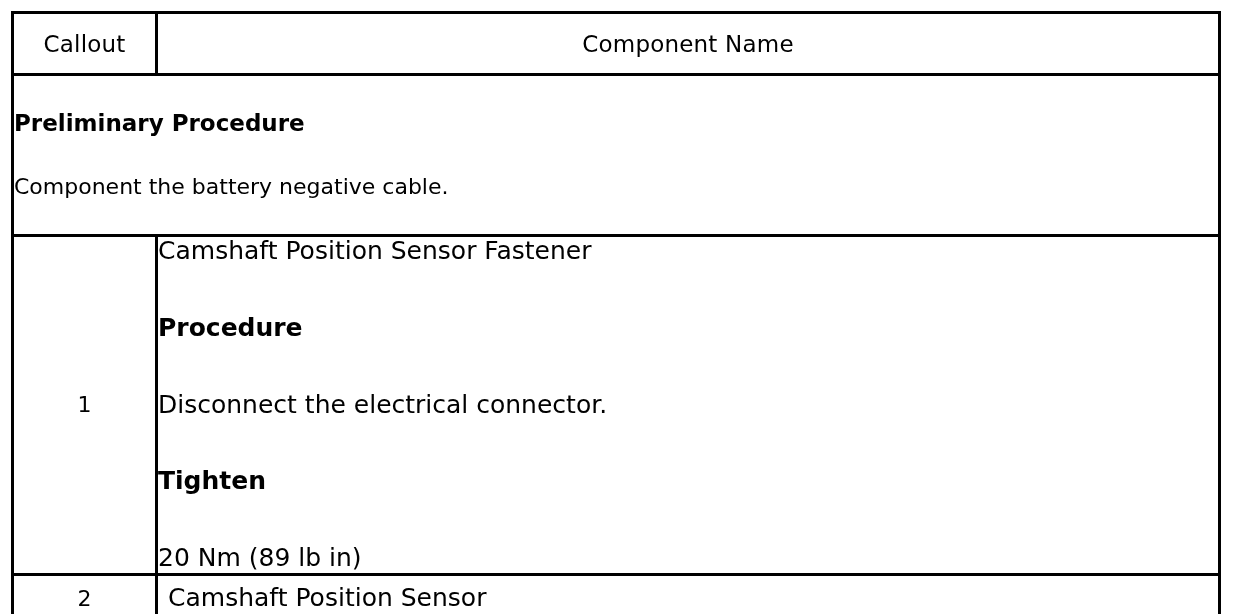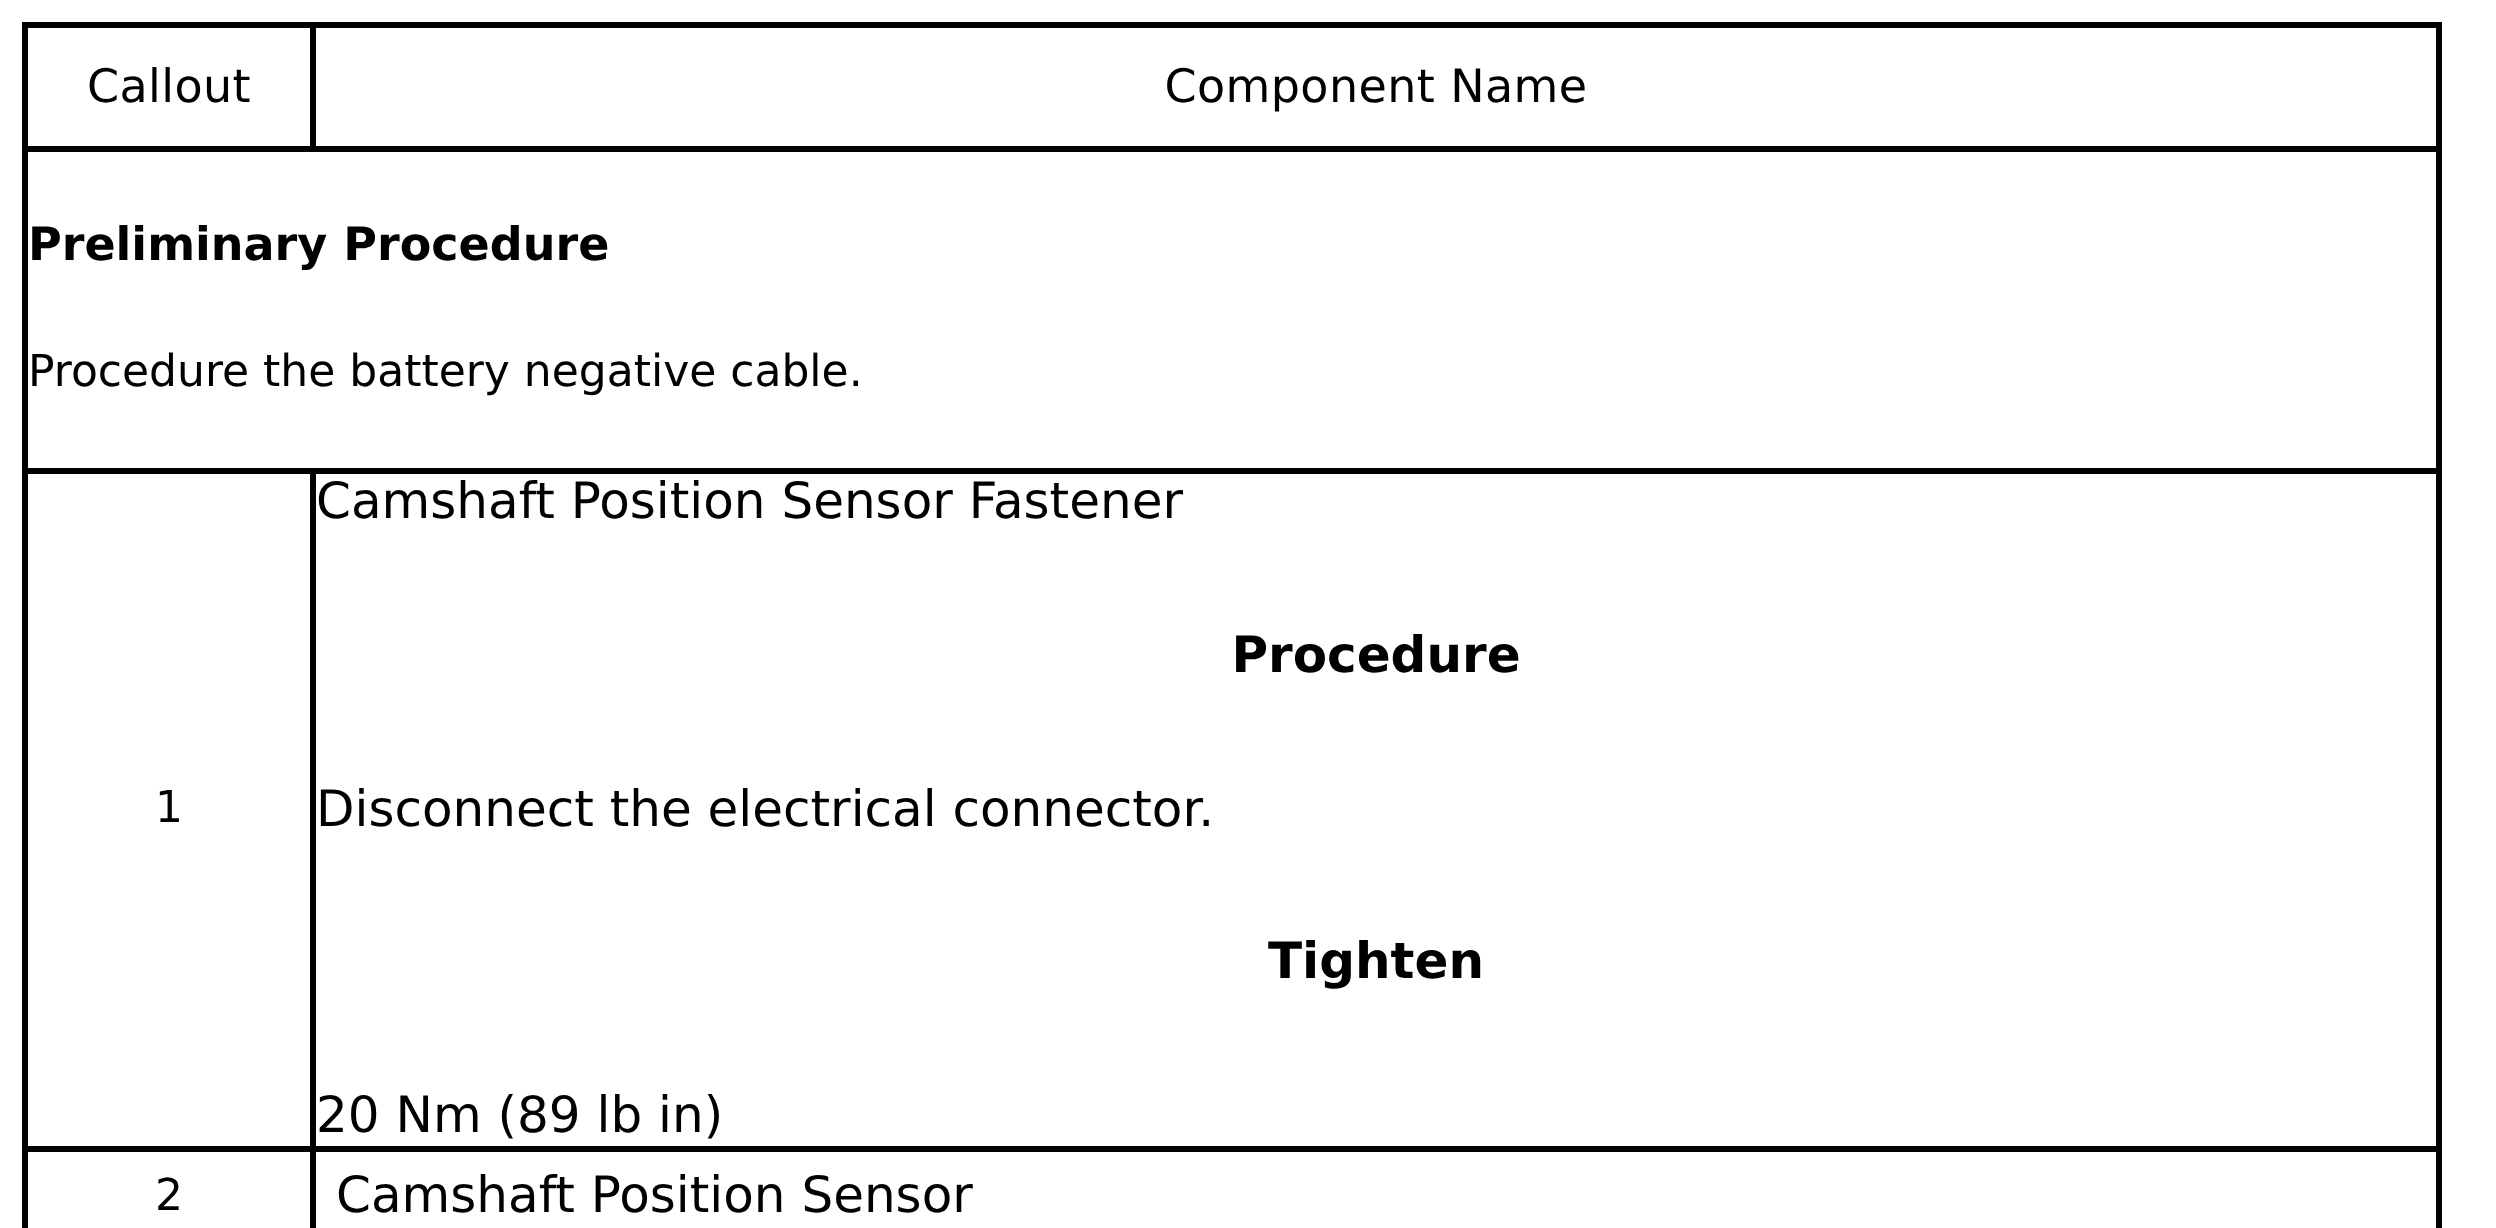--- a/index.html
+++ b/index.html
@@ -92,21 +92,20 @@
   }
 
   .line {
     font-size: 25px;
     line-height: 1.15;
     margin: 0 0 48px 0;
     white-space: nowrap;
   }
   .line.bold {
     font-weight: bold;
-    text-align: center;
   }
   .line.last {
     margin-bottom: 0;
   }
   .name-cell.compact .line {
     margin-bottom: 0;
   }
 
   .row-1 { height: 333px; }
   .row-2 { height: 47px; }
@@ -123,21 +122,21 @@
     <thead>
       <tr class="header-row">
         <th class="th-callout">Callout</th>
         <th class="th-name">Component Name</th>
       </tr>
     </thead>
     <tbody>
       <tr>
         <td class="prelim-cell" colspan="2">
           <p class="prelim-title">Preliminary Procedure</p>
-          <p class="prelim-text">Procedure the battery negative cable.</p>
+          <p class="prelim-text">Component the battery negative cable.</p>
         </td>
       </tr>
 
       <tr class="row-1">
         <td class="callout-cell">1</td>
         <td class="name-cell">
           <p class="line">Camshaft Position Sensor Fastener</p>
           <p class="line bold">Procedure</p>
           <p class="line">Disconnect the electrical connector.</p>
           <p class="line bold">Tighten</p>

